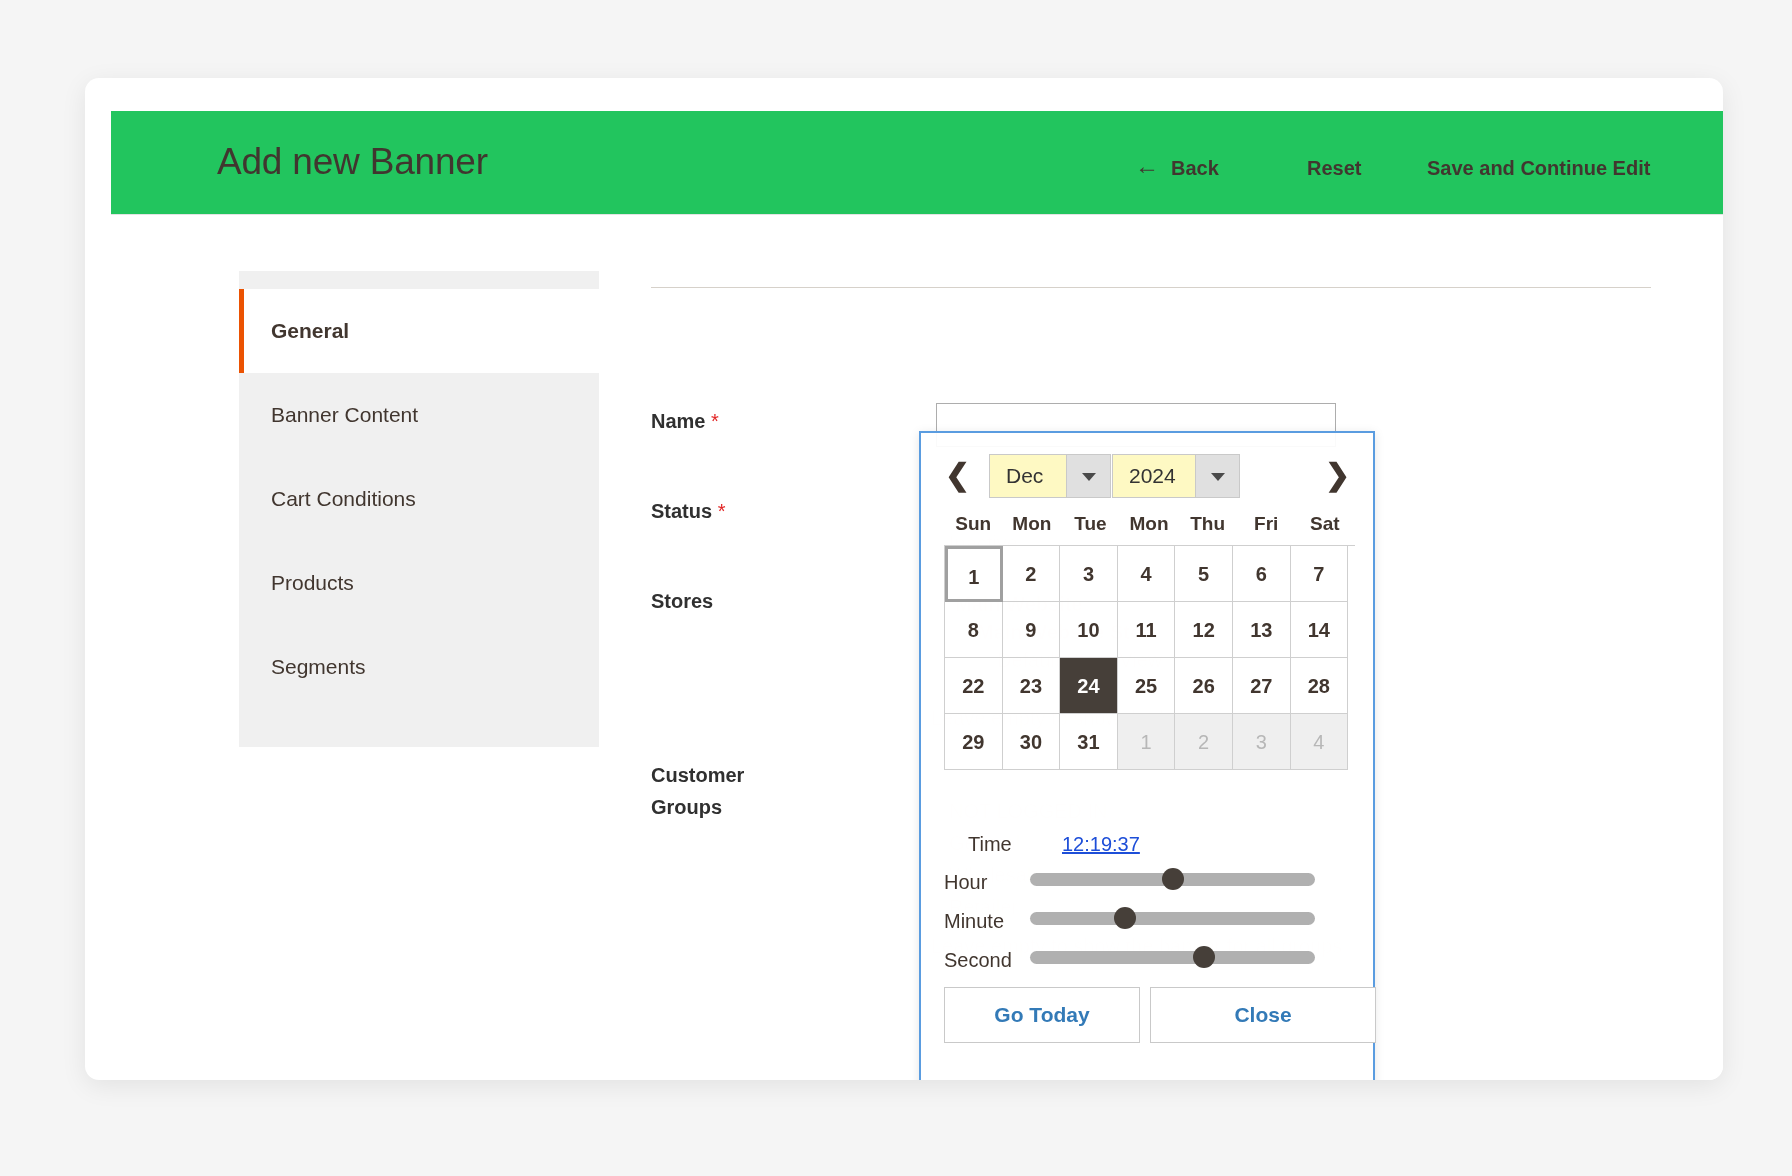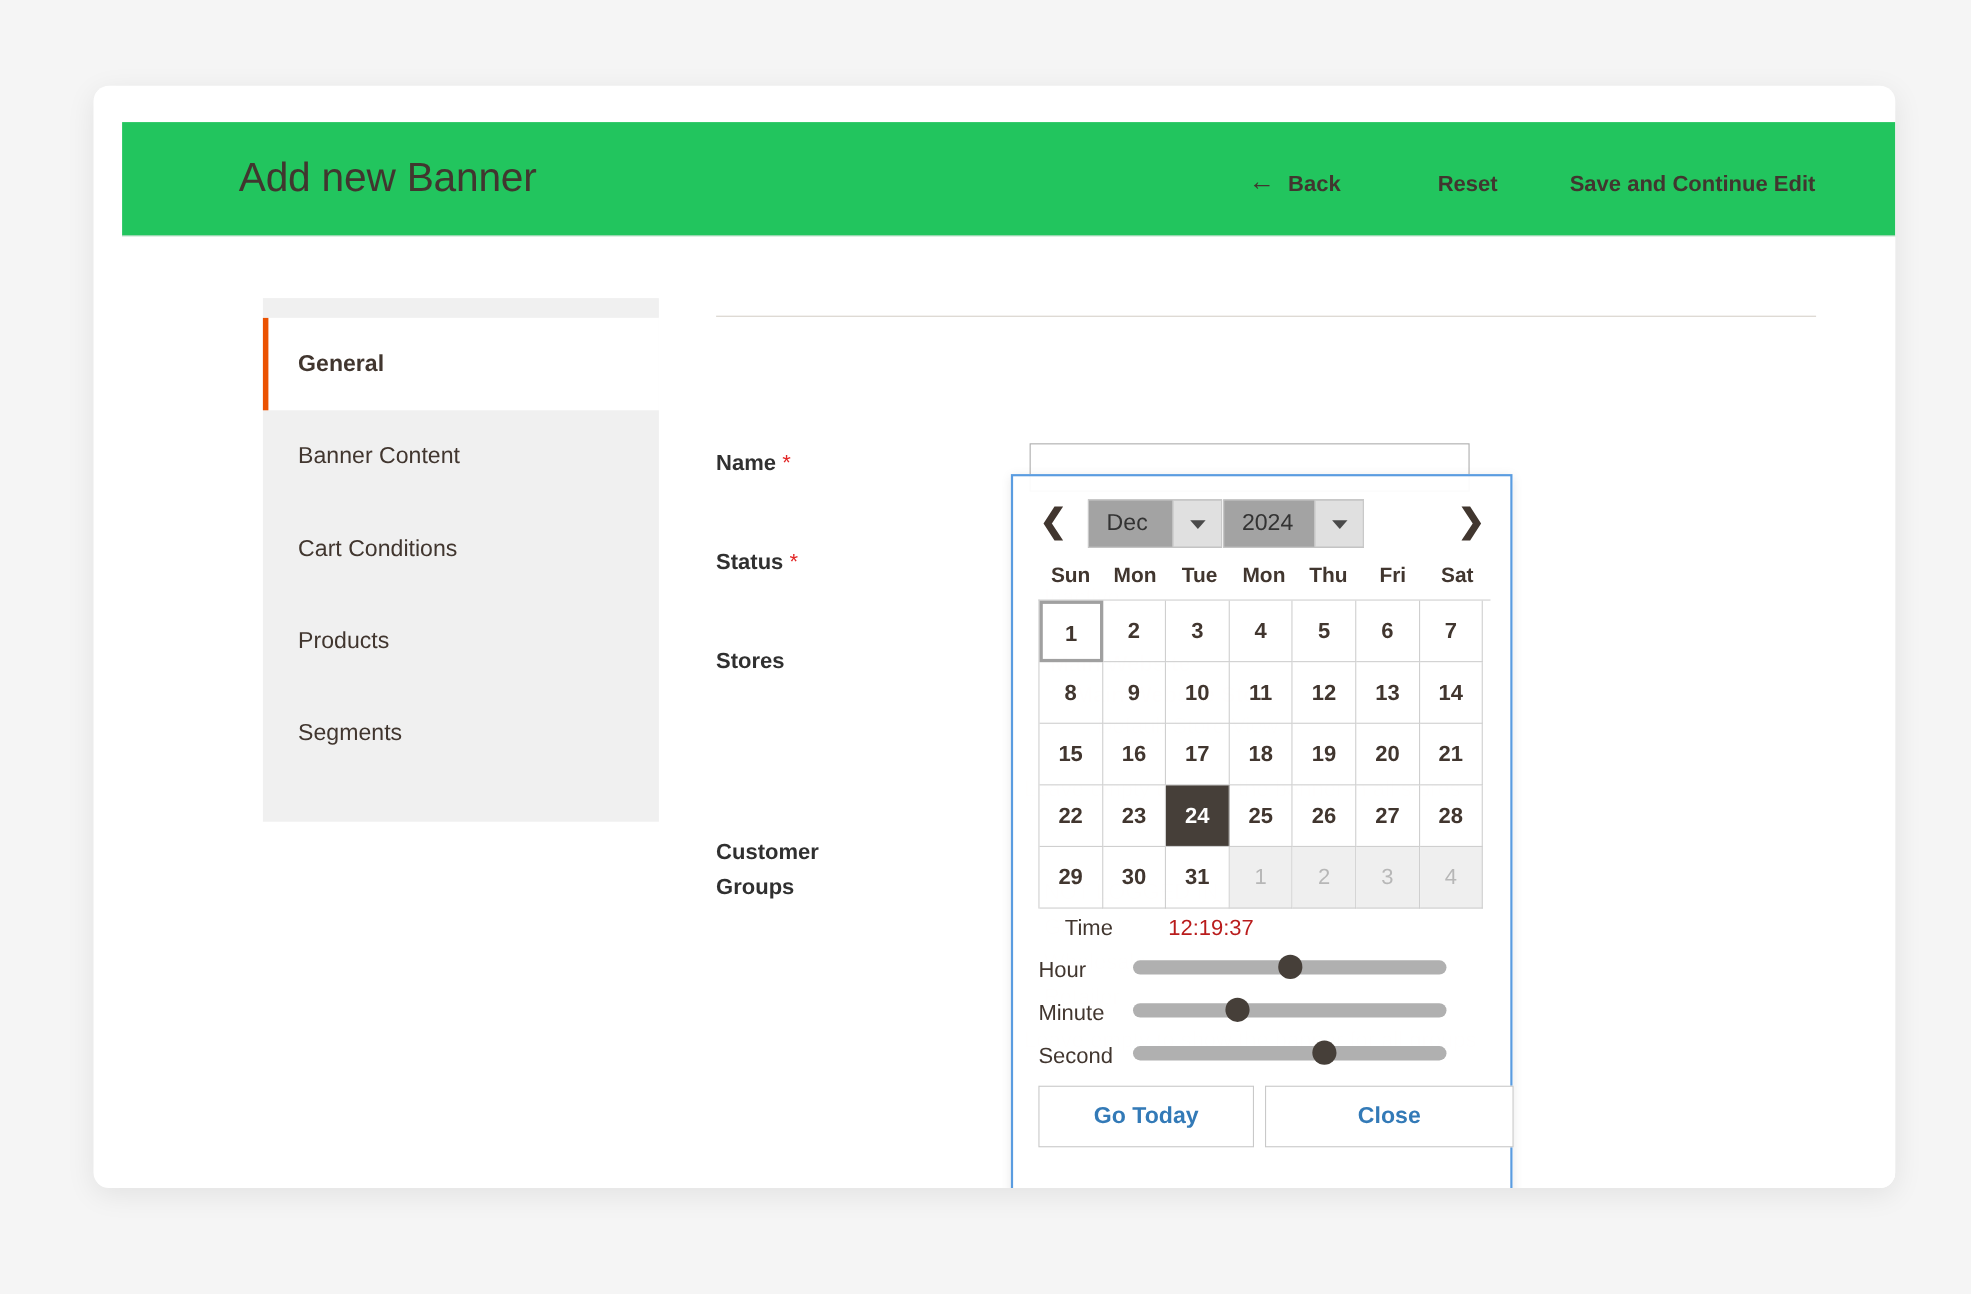--- a/index.html
+++ b/index.html
@@ -218,21 +218,21 @@
     user-select: none;
   }
   #cal-prev-icon { left: 24px; }
   #cal-next-icon { left: 404px; }
 
   .cal-select {
     position: absolute;
     top: 7px;
     height: 44px;
     border: 1px solid #c9c9c9;
-    background: #a3a3a3;
+    background: #fef9c3;
     box-sizing: border-box;
     cursor: pointer;
   }
   .cal-select .sel-val {
     position: absolute;
     left: 16px;
     top: 0;
     line-height: 42px;
     font-size: 21px;
     color: #333;
@@ -324,21 +324,22 @@
     position: absolute;
     left: 0;
     font-size: 20px;
     color: #41362f;
   }
   #time-value {
     position: absolute;
     left: 118px;
     top: 0;
     font-size: 20px;
-    color: #b91c1c;
+    color: #1d4ed8;
+    text-decoration: underline;
   }
   .slider-track {
     position: absolute;
     left: 86px;
     width: 285px;
     height: 13px;
     background: #b0b0b0;
     border-radius: 7px;
     cursor: pointer;
   }
@@ -501,29 +502,20 @@
           <div class="cal-week">
             <div class="day-cell">8</div>
             <div class="day-cell">9</div>
             <div class="day-cell">10</div>
             <div class="day-cell">11</div>
             <div class="day-cell">12</div>
             <div class="day-cell">13</div>
             <div class="day-cell">14</div>
           </div>
           <div class="cal-week">
-            <div class="day-cell">15</div>
-            <div class="day-cell">16</div>
-            <div class="day-cell">17</div>
-            <div class="day-cell">18</div>
-            <div class="day-cell">19</div>
-            <div class="day-cell">20</div>
-            <div class="day-cell">21</div>
-          </div>
-          <div class="cal-week">
             <div class="day-cell">22</div>
             <div class="day-cell">23</div>
             <div class="day-cell selected">24</div>
             <div class="day-cell">25</div>
             <div class="day-cell">26</div>
             <div class="day-cell">27</div>
             <div class="day-cell">28</div>
           </div>
           <div class="cal-week">
             <div class="day-cell">29</div>

